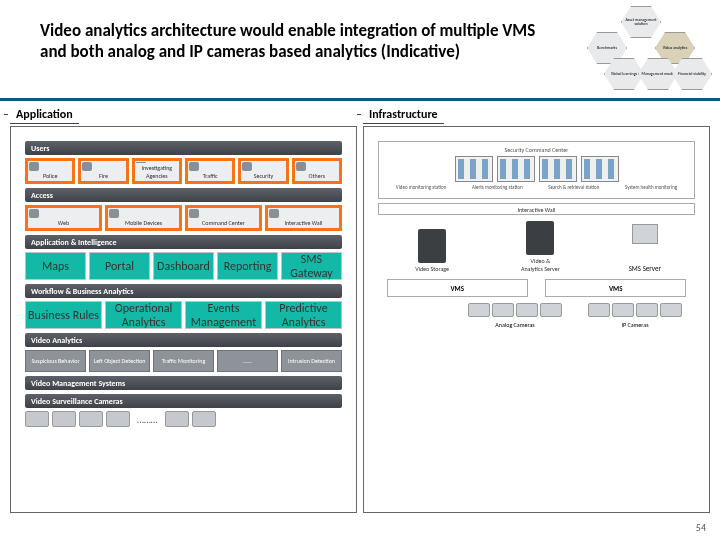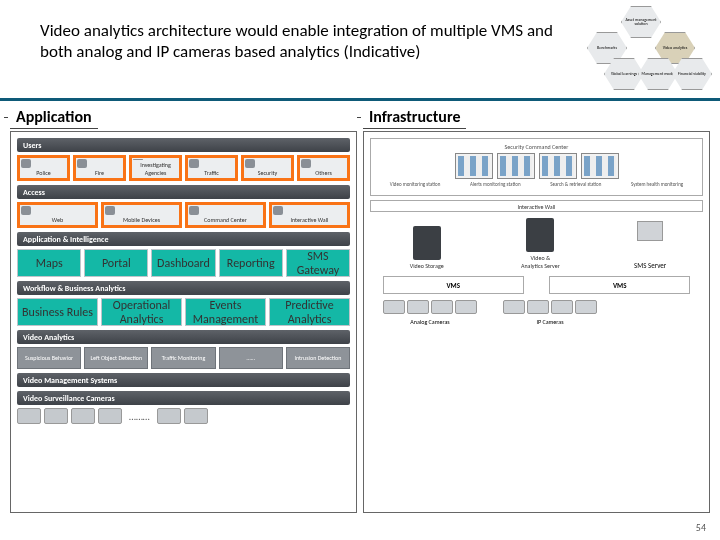--- a/index.html
+++ b/index.html
@@ -1,32 +1,32 @@
 <!DOCTYPE html>
 <html><head>
 <meta charset="utf-8">
 <style>
 *{box-sizing:border-box;margin:0;padding:0;font-family:Calibri,Arial,sans-serif}
 body{width:720px;height:540px;background:#fff;position:relative;overflow:hidden}
 .header{position:absolute;top:20px;left:40px;width:520px;z-index:2}
-.header h1{font-size:17px;font-weight:400;color:#000;line-height:1.25}
+.header h1{font-size:17px;font-weight:700;color:#000;line-height:1.25}
 .hexcluster{position:absolute;top:4px;right:6px;width:145px;height:95px}
 .hex{position:absolute;width:40px;height:32px;background:#e8eaec;border:1px solid #999;font-size:4px;display:flex;align-items:center;justify-content:center;text-align:center;padding:1px;line-height:1.1;clip-path:polygon(25% 0,75% 0,100% 50%,75% 100%,25% 100%,0 50%)}
 .hex.a{top:2px;left:52px}
 .hex.b{top:28px;left:18px}
 .hex.c{top:28px;left:86px;background:#d9d1b8}
 .hex.d{top:54px;left:35px}
 .hex.e{top:54px;left:69px}
 .hex.f{top:54px;left:103px}
 .hr{position:absolute;top:98px;left:0;width:720px;height:3px;background:#0e5a78}
 .panels{position:absolute;top:105px;left:10px;width:700px;height:408px;display:flex;gap:6px}
 .panel{flex:1;display:flex;flex-direction:column}
-.panel .ptitle{font-size:16px;font-weight:700;padding:2px 6px;background:#fff;border-bottom:1px solid #444;display:inline-block;align-self:flex-start;margin-bottom:2px;position:relative}
+.panel .ptitle{font-size:12px;font-weight:700;padding:2px 6px;background:#fff;border-bottom:1px solid #444;display:inline-block;align-self:flex-start;margin-bottom:2px;position:relative}
 .panel .ptitle:before{content:"";position:absolute;left:-6px;top:50%;width:4px;height:1px;background:#444}
-.panel .body{flex:1;border:1px solid #666;background:#fff;padding:6px;font-size:7px;position:relative;overflow:hidden}
+.panel .body{flex:1;border:1px solid #666;background:#fff;padding:14px;font-size:7px;position:relative;overflow:hidden}
 
 .sec{margin-bottom:4px}
 .secbar{background:linear-gradient(#5e6268,#3e4248);color:#fff;font-size:8px;font-weight:700;padding:2px 6px;border-radius:2px}
 .row{display:flex;gap:3px;margin-top:3px}
 .cell{flex:1;height:26px;background:#eceef0;border:3px solid #f97316;display:flex;flex-direction:column;justify-content:center;font-size:6px;color:#333;text-align:center;padding:1px}
 .cell .ic{width:10px;height:10px;background:#8a8f96;border-radius:2px;margin-bottom:1px}
 .cell2{flex:1;height:28px;background:#14b8a6;border:1px solid #bfc4ca;display:flex;align-items:center;justify-content:center;font-size:12px;color:#333;text-align:center}
 .cell3{flex:1;height:22px;background:#8e9399;border:1px solid #6f747a;color:#fff;display:flex;align-items:center;justify-content:center;font-size:6px;text-align:center}
 .cams{display:flex;gap:3px;margin-top:3px}
 .cam{width:24px;height:16px;background:#c5c9cd;border:1px solid #999;border-radius:2px}
@@ -41,21 +41,21 @@
 .plabels{display:flex;justify-content:space-around;font-size:5px;color:#555;margin-top:2px}
 .iw{border:1px solid #aaa;height:12px;font-size:6px;text-align:center;line-height:12px;color:#333;margin-bottom:6px}
 .svrow{display:flex;justify-content:space-around;align-items:flex-end;margin-bottom:6px}
 .srv{width:40px;display:flex;flex-direction:column;align-items:center;gap:2px}
 .srv .box{width:28px;height:34px;background:#3b3f44;border-radius:2px}
 .srv .lab{font-size:6px;text-align:center;color:#333}
 .sms{display:flex;flex-direction:column;align-items:center;gap:20px}
 .sms .pc{width:26px;height:20px;background:#d0d3d7;border:1px solid #999}
 .vmsrow{display:flex;justify-content:space-around;margin-bottom:6px}
 .vmsbox{border:1px solid #aaa;width:141px;height:18px;font-size:7px;font-weight:700;display:flex;align-items:center;justify-content:center}
-.camrow{display:flex;justify-content:flex-start}
+.camrow{display:flex;justify-content:flex-end}
 .camgrp{display:flex;gap:2px;flex-wrap:wrap;width:120px;justify-content:center}
 .camg{width:22px;height:14px;background:#cfd3d7;border:1px solid #999;border-radius:2px}
 .camlab{font-size:6px;text-align:center;margin-top:2px;width:100%}
 .pagenum{position:absolute;bottom:6px;right:14px;font-size:10px;color:#555}
 </style>
 </head>
 <body>
 
 <div class="header">
   <h1>Video analytics architecture would enable integration of multiple VMS and both analog and IP cameras based analytics (Indicative)</h1>

